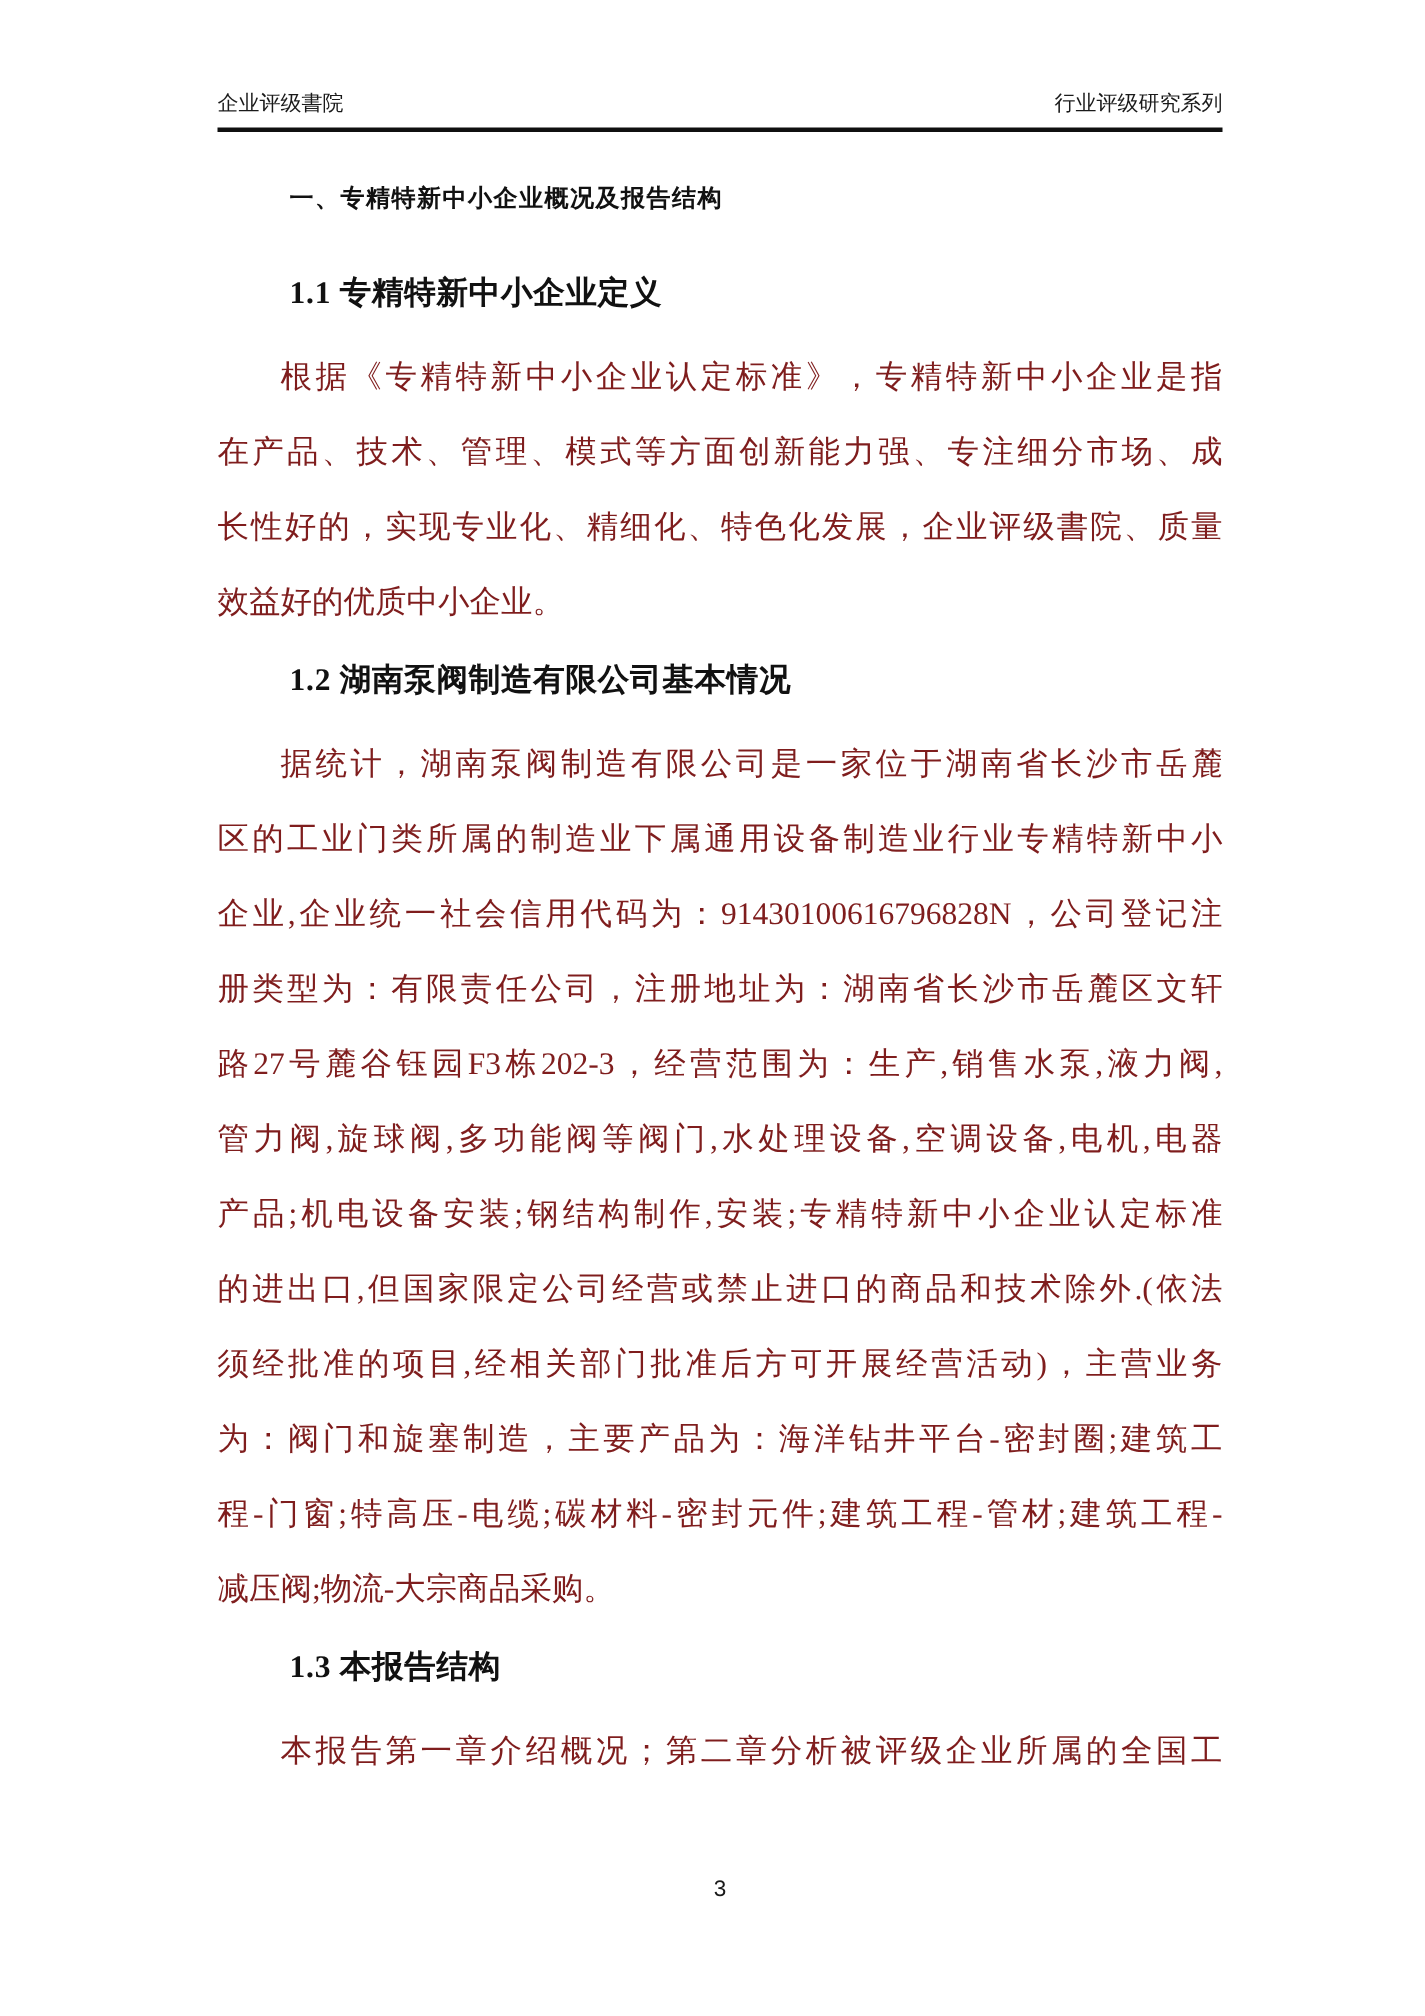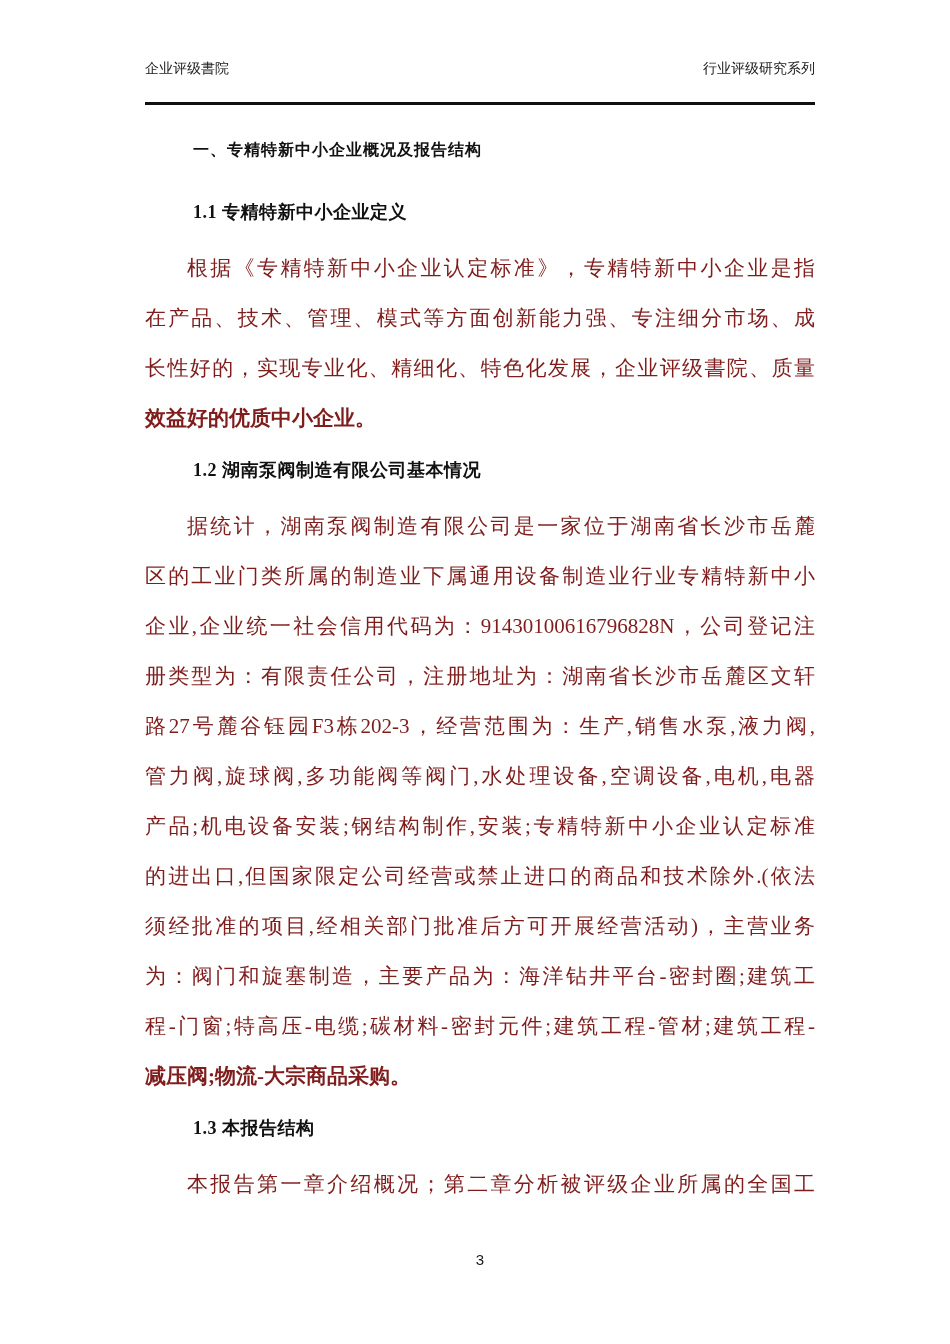--- a/index.html
+++ b/index.html
@@ -19,60 +19,60 @@
   .content {
     position: absolute;
     left: 145px;
     top: 0;
     width: 670px;
   }
   
   .header {
     padding-top: 58px;
     border-bottom: 3px solid #101010;
-    padding-bottom: 24px;
+    padding-bottom: 7px;
     display: flex;
     justify-content: space-between;
     align-items: flex-end;
     font-family: "Liberation Sans", "DejaVu Sans", sans-serif;
     font-size: 14px;
     line-height: 20px;
     color: #1a1a1a;
   }
   
   .main-title {
     margin: 28px 0 0 48px;
     font-size: 16px;
     line-height: 34px;
     font-weight: bold;
     letter-spacing: 1px;
   }
   .sub-title {
     margin: 30px 0 0 48px;
-    font-size: 18px;
+    font-size: 21px;
     line-height: 30px;
     font-weight: bold;
     letter-spacing: 0.5px;
   }
   .sub-title.mt28 { margin-top: 12px; }
   
   .para {
     margin-top: 16px;
     font-size: 21px;
     color: #7f1d1d;
   }
   .line {
     line-height: 50px;
     text-align: justify;
     text-align-last: justify;
     text-justify: inter-character;
     white-space: nowrap;
   }
   .line.firstline { text-indent: 2em; }
-  .line.lastline { text-align-last: left; font-weight: bold; }
+  .line.lastline { text-align-last: left; }
   
   .page-number {
     position: absolute;
     left: 145px;
     width: 670px;
     bottom: 76px;
     text-align: center;
     font-family: "Liberation Sans", "DejaVu Sans", sans-serif;
     font-size: 15px;
     color: #1a1a1a;

